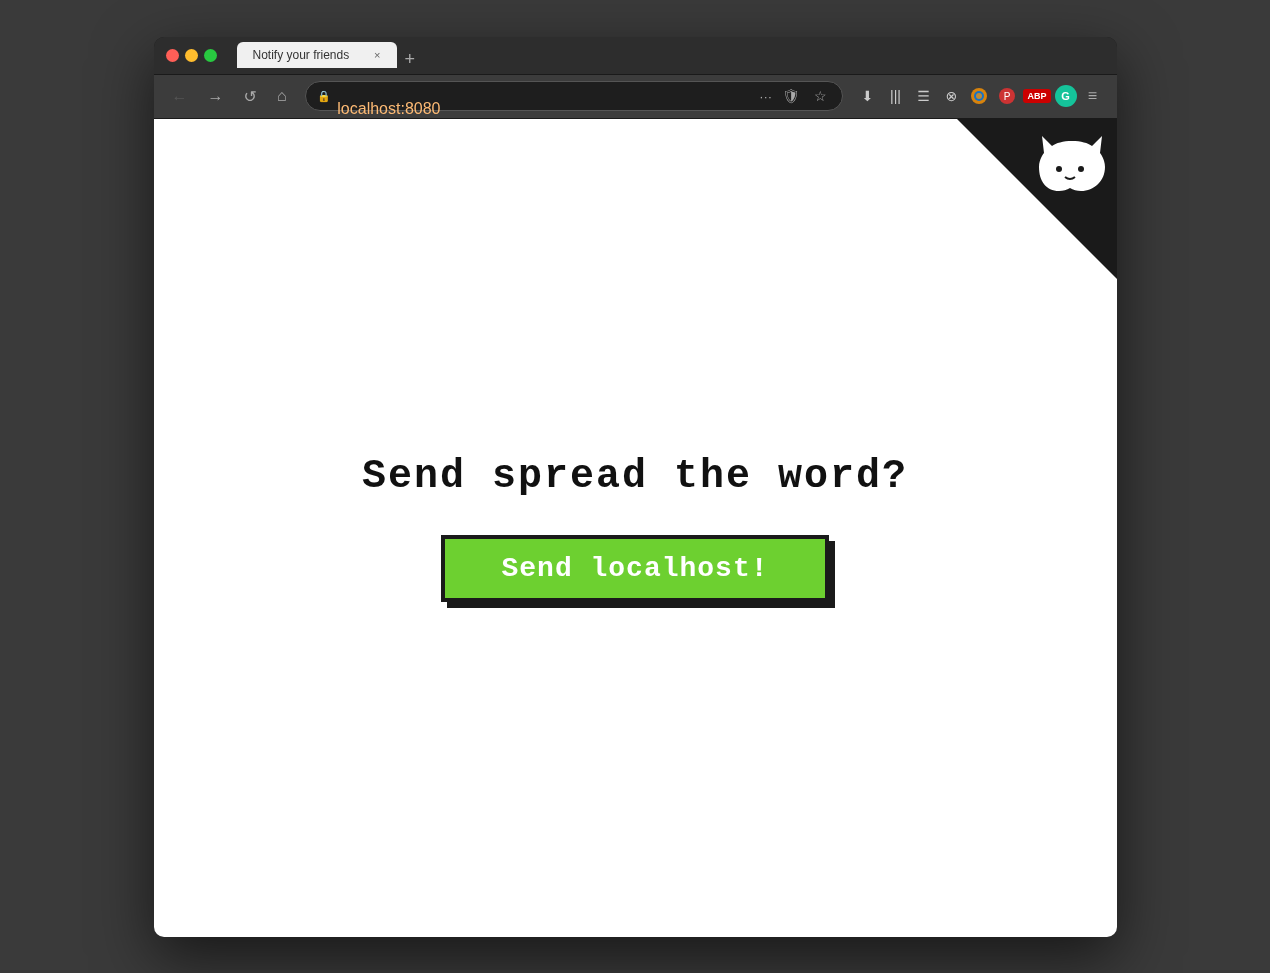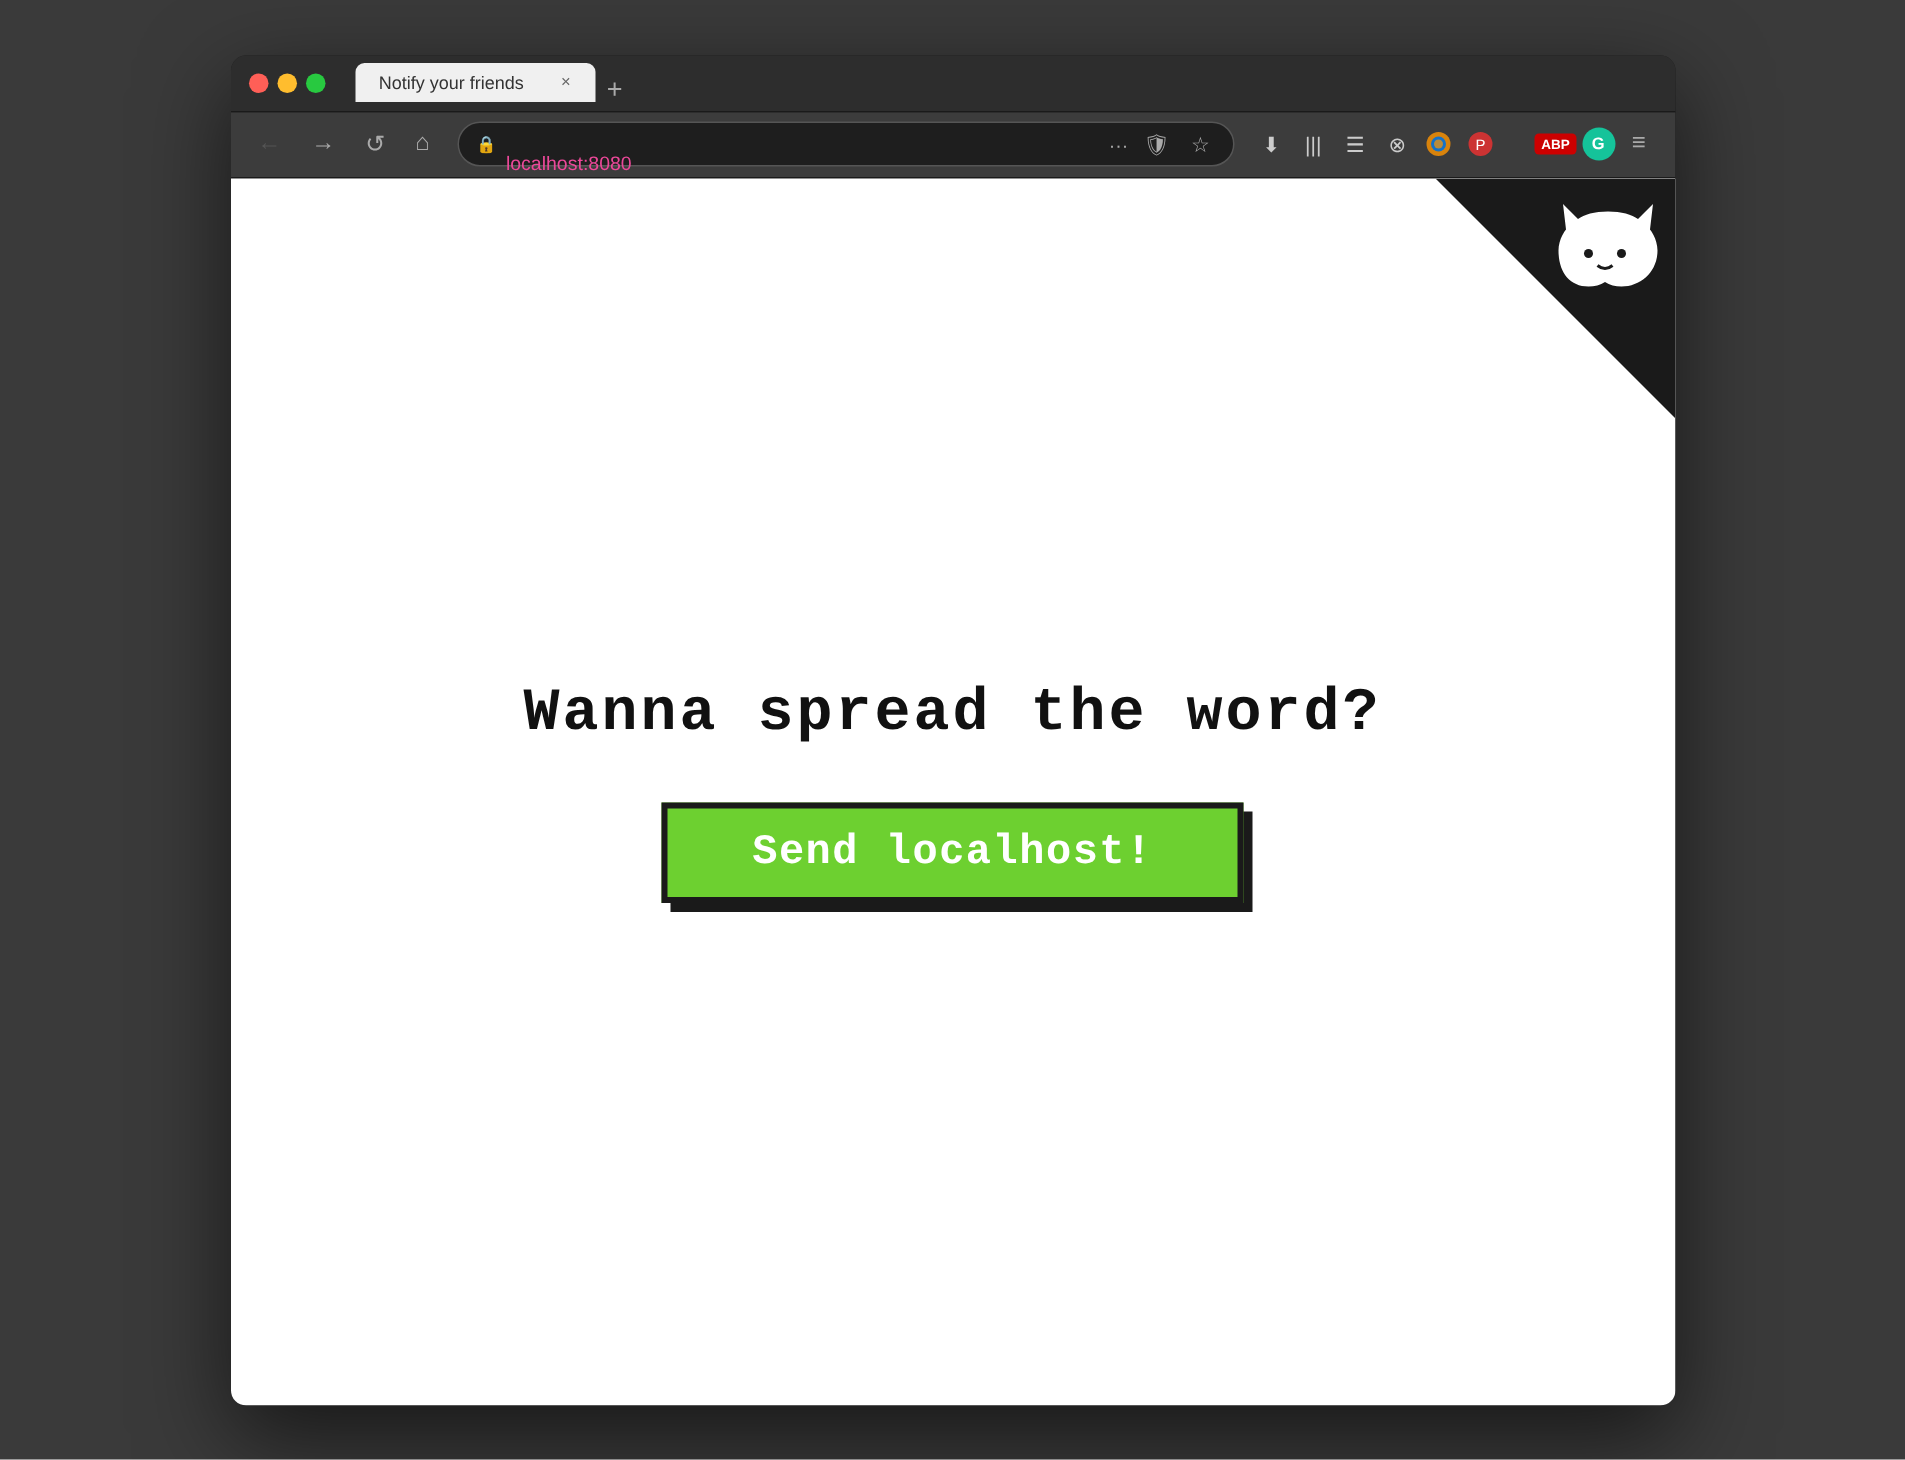--- a/index.html
+++ b/index.html
@@ -115,22 +115,22 @@
       border-radius: 20px;
       height: 30px;
       display: flex;
       align-items: center;
       padding: 0 12px;
       gap: 6px;
       margin: 0 4px;
     }
 
     .address-bar-url {
-      color: #ec4899;
-      font-size: 13px;
+      color: #fdba74;
+      font-size: 16px;
       flex: 1;
       margin-top: 25px;
     }
 
     .address-bar-lock {
       color: #aaa;
       font-size: 11px;
     }
 
     .address-bar-dots {
@@ -166,21 +166,20 @@
     }
 
     .abp-badge {
       background: #cc0000;
       color: white;
       font-size: 9px;
       font-weight: bold;
       padding: 2px 4px;
       border-radius: 3px;
       cursor: pointer;
-      margin-left: 20px;
     }
 
     .grammarly-badge {
       width: 22px;
       height: 22px;
       background: #15c39a;
       border-radius: 50%;
       display: flex;
       align-items: center;
       justify-content: center;
@@ -340,18 +339,18 @@
         <svg width="70" height="70" viewBox="0 0 70 70" fill="white">
           <path d="M55 15 L65 5 L63 22 C63 22 68 28 68 36 C68 50 57 60 44 60 C40 60 36 59 33 57 C30 59 26 60 22 60 C9 60 2 50 2 36 C2 28 7 22 7 22 L5 5 L15 15 C19 12 26 10 35 10 C44 10 51 12 55 15 Z"></path>
           <circle cx="22" cy="38" r="3" fill="#1a1a1a"></circle>
           <circle cx="44" cy="38" r="3" fill="#1a1a1a"></circle>
           <path d="M28 46 Q33 50 38 46" stroke="#1a1a1a" stroke-width="2" fill="none"></path>
         </svg>
       </div>
     </div>
 
     <div class="main-content">
-      <h1 class="headline">Wanna spread the word?</h1>
+      <h1 class="headline">Send spread the word?</h1>
       <button class="send-btn">Send localhost!</button>
     </div>
 
   </div>
 </div>
 
 </body></html>

